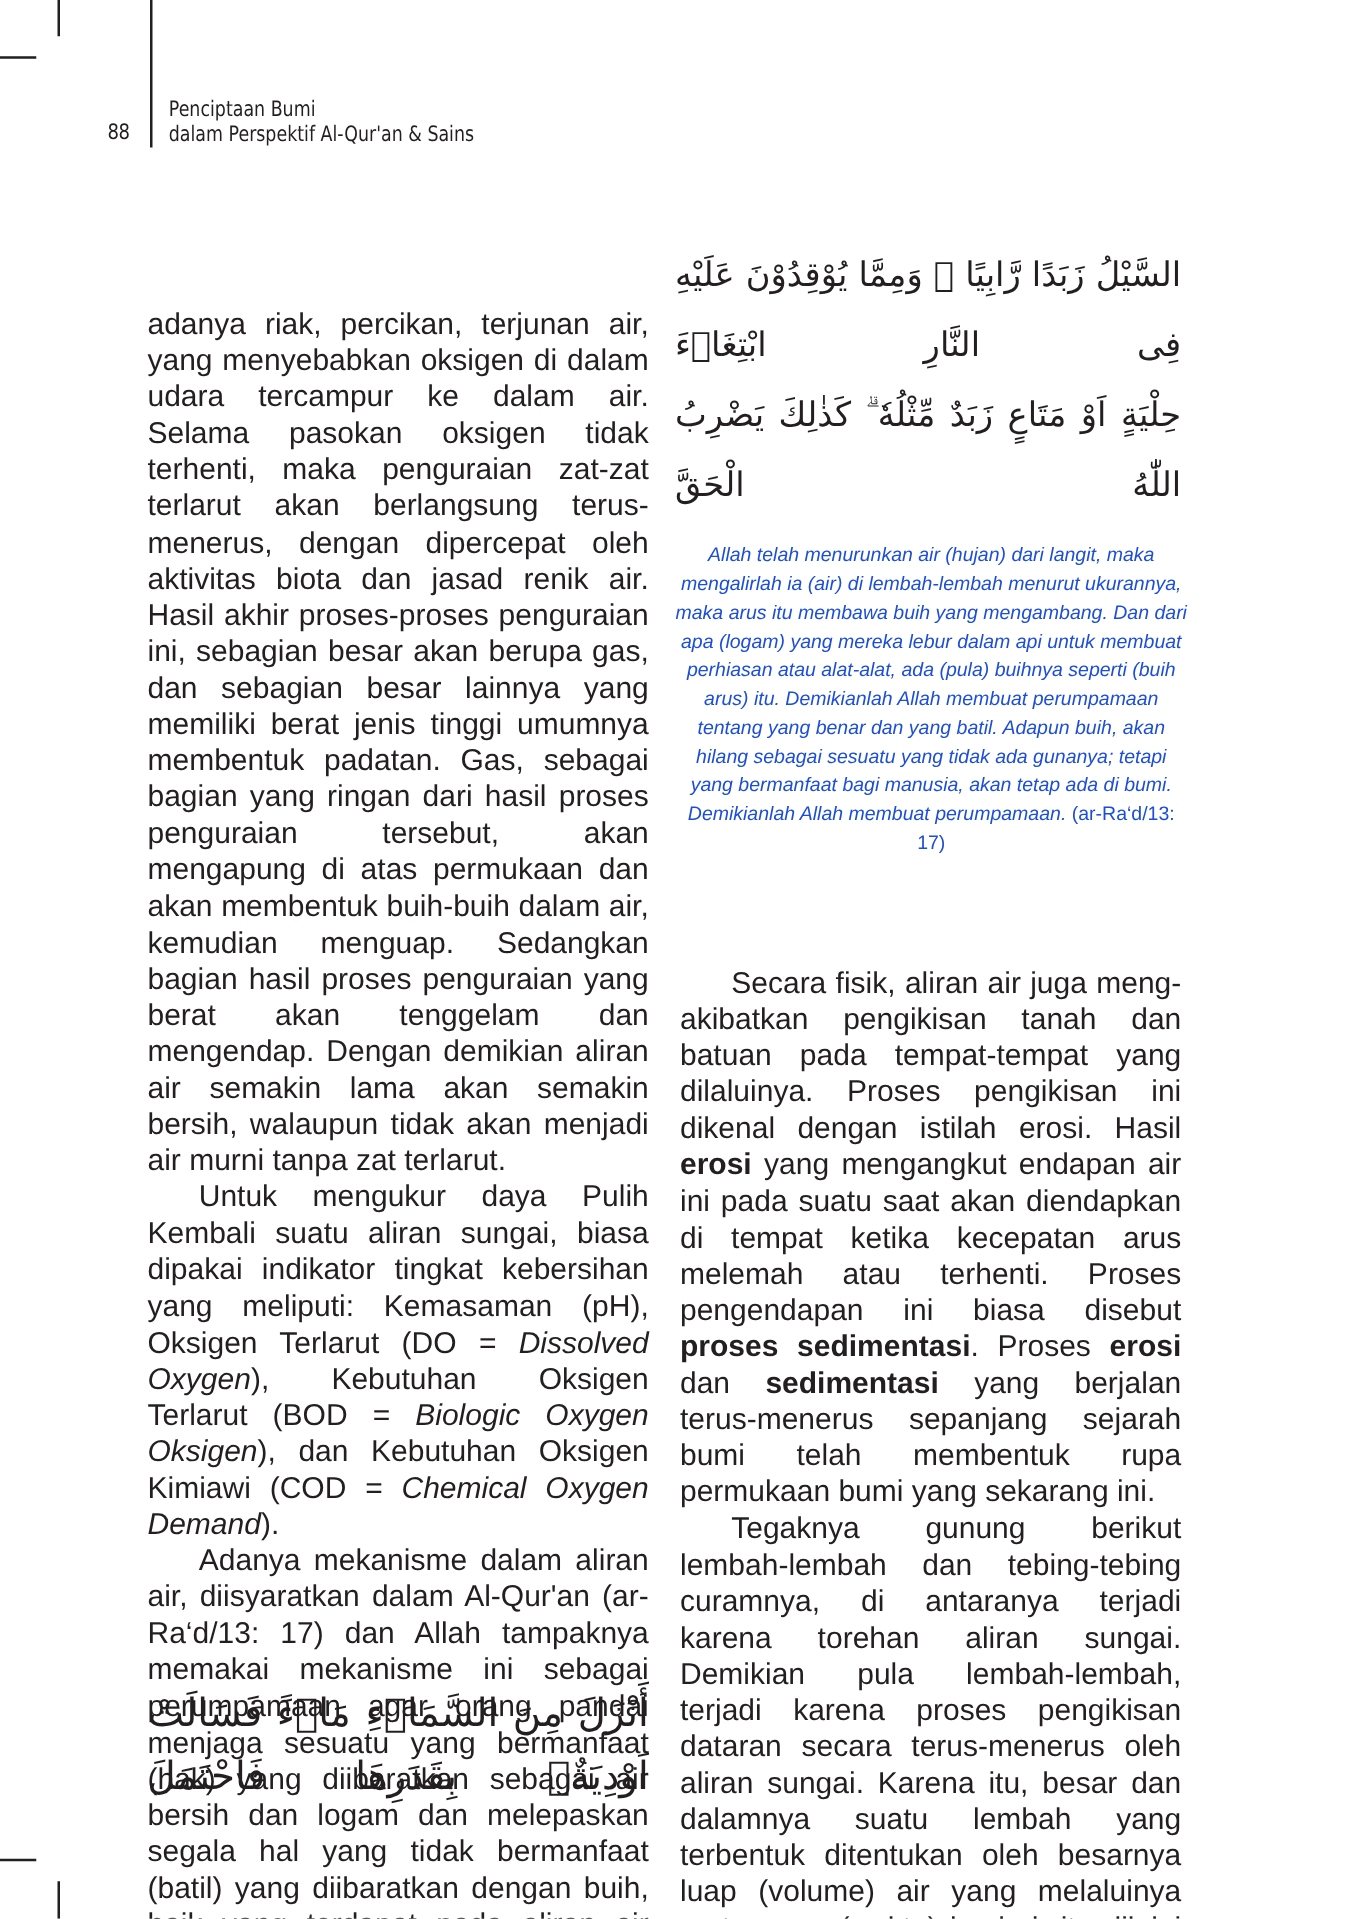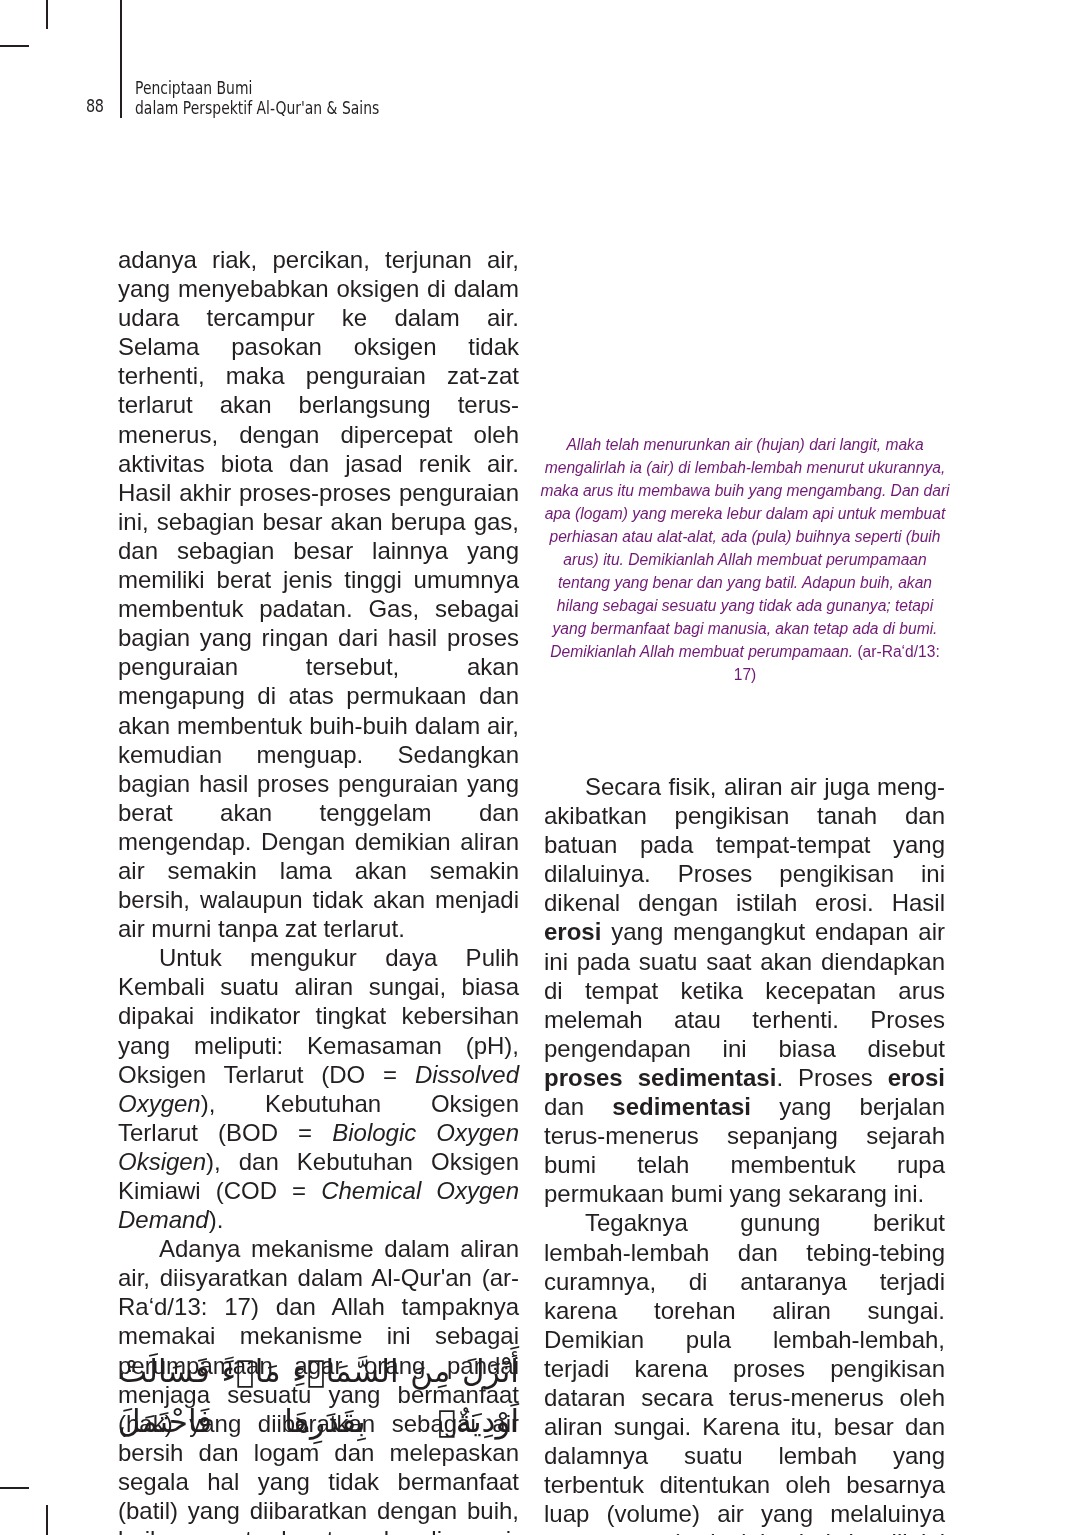--- a/index.html
+++ b/index.html
@@ -10,21 +10,21 @@
   .running-head { position: absolute; left: 135px; top: 78px; font-family: "DejaVu Sans", sans-serif; font-size: 17px; line-height: 20px; transform: scaleX(0.82); transform-origin: left top; white-space: nowrap; }
   .col { position: absolute; font-family: "Liberation Sans", sans-serif; font-size: 24px; line-height: 29.1px; text-align: justify; color: #231f20; margin-top: 44px; }
   .col-left { left: 118px; top: 201px; width: 401px; }
   .col-right { left: 544px; top: 728px; width: 401px; }
   .col p { margin: 0; }
   .col p.indent { text-indent: 41px; }
   .arabic { position: absolute; direction: rtl; font-family: "DejaVu Sans", sans-serif; color: #231f20; text-align: justify; text-align-last: justify; }
   .arabic-right { left: 540px; top: 193px; width: 405px; font-size: 27px; line-height: 56px; }
   .arabic-left { left: 118px; top: 1346px; width: 401px; font-size: 31px; line-height: 50px; }
   .arabic .line { display: block; }
-  .translation { position: absolute; left: 540px; top: 433px; width: 410px; text-align: center; font-family: "Liberation Sans", sans-serif; font-style: italic; font-size: 15.6px; line-height: 23px; color: #701a75; }
+  .translation { position: absolute; left: 540px; top: 433px; width: 410px; text-align: center; font-family: "Liberation Sans", sans-serif; font-style: italic; font-size: 15.6px; line-height: 23px; color: #1d4ed8; }
   .translation .ref { font-style: normal; }
   b { font-weight: bold; }
 </style>
 </head>
 <body>
 
 <div class="crop" style="left:46px; top:0; width:2px; height:29px;"></div>
 <div class="crop" style="left:0; top:45px; width:29px; height:2px;"></div>
 <div class="crop" style="left:0; top:1487px; width:29px; height:2px;"></div>
 <div class="crop" style="left:46px; top:1505px; width:2px; height:30px;"></div>
@@ -40,20 +40,22 @@
   <p>adanya riak, percikan, terjunan air, yang menyebabkan oksigen di dalam udara tercampur ke dalam air. Selama pasokan oksigen tidak terhenti, maka penguraian zat-zat terlarut akan berlangsung terus-menerus, dengan dipercepat oleh aktivitas biota dan jasad renik air. Hasil akhir proses-proses penguraian ini, sebagian besar akan berupa gas, dan sebagian besar lainnya yang memiliki berat jenis tinggi umumnya membentuk padatan. Gas, sebagai bagian yang ringan dari hasil proses penguraian tersebut, akan mengapung di atas permukaan dan akan membentuk buih-buih dalam air, kemudian menguap. Sedangkan bagian hasil proses penguraian yang berat  akan tenggelam dan mengendap. Dengan demikian aliran air semakin lama akan semakin bersih, walaupun tidak akan menjadi air murni tanpa zat terlarut.</p>
   <p class="indent"><span>Untuk mengukur daya Pulih Kembali suatu aliran sungai, biasa dipakai indikator tingkat kebersihan yang meliputi: Kemasaman (pH), Oksigen Terlarut (DO = </span><i>Dissolved Oxygen</i><span>), Kebutuhan Oksigen Terlarut (BOD = </span><i>Biologic Oxygen Oksigen</i><span>), dan Kebutuhan Oksigen Kimiawi (COD = </span><i>Chemical Oxygen Demand</i><span>).</span></p>
   <p class="indent">Adanya mekanisme dalam aliran air, diisyaratkan dalam Al-Qur'an (ar-Ra‘d/13: 17) dan Allah tampaknya memakai mekanisme ini sebagai perumpamaan agar orang pandai menjaga sesuatu yang bermanfaat (hak) yang diibaratkan sebagai air bersih dan logam dan melepaskan segala hal yang tidak bermanfaat (batil) yang diibaratkan dengan buih, baik yang terdapat pada aliran air maupun pada logam yang dilebur.</p>
 </div>
 
 <div class="arabic arabic-left">
   <span class="line">أَنْزَلَ مِنَ السَّمَاۤءِ مَاۤءً فَسَالَتْ اَوْدِيَةٌۢ بِقَدَرِهَا فَاحْتَمَلَ</span>
 </div>
 
 <div class="arabic arabic-right">
+  <span class="line">السَّيْلُ زَبَدًا رَّابِيًا ۗ وَمِمَّا يُوْقِدُوْنَ عَلَيْهِ فِى النَّارِ ابْتِغَاۤءَ</span>
+  <span class="line">حِلْيَةٍ اَوْ مَتَاعٍ زَبَدٌ مِّثْلُهٗ ۗ كَذٰلِكَ يَضْرِبُ اللّٰهُ الْحَقَّ</span>
 </div>
 
 <div class="translation">
   <span>Allah telah menurunkan air (hujan) dari langit, maka mengalirlah ia (air) di lembah-lembah menurut ukurannya, maka arus itu membawa buih yang mengambang. Dan dari apa (logam) yang mereka lebur dalam api untuk membuat perhiasan atau alat-alat, ada (pula) buihnya seperti (buih arus) itu. Demikianlah Allah membuat perumpamaan tentang yang benar dan yang batil. Adapun buih, akan hilang sebagai sesuatu yang tidak ada gunanya; tetapi yang bermanfaat bagi manusia, akan tetap ada di bumi. Demikianlah Allah membuat perumpamaan.</span>
   <span class="ref">(ar-Ra‘d/13: 17)</span>
 </div>
 
 <div class="col col-right">
   <p class="indent"><span>Secara fisik, aliran air juga meng-akibatkan pengikisan tanah dan batuan pada tempat-tempat yang dilaluinya. Proses pengikisan ini dikenal dengan istilah erosi. Hasil </span><b>erosi</b><span> yang mengangkut endapan air ini pada suatu saat akan diendapkan di tempat ketika kecepatan arus melemah atau terhenti. Proses pengendapan ini biasa disebut </span><b>proses sedimentasi</b><span>. Proses </span><b>erosi</b><span> dan </span><b>sedimentasi</b><span> yang berjalan terus-menerus sepanjang sejarah bumi telah membentuk rupa permukaan bumi yang sekarang ini.</span></p>
   <p class="indent">Tegaknya gunung berikut lembah-lembah dan tebing-tebing curamnya, di antaranya terjadi  karena torehan aliran sungai. Demikian pula lembah-lembah, terjadi karena proses pengikisan dataran secara terus-menerus oleh aliran sungai. Karena itu, besar dan dalamnya suatu lembah yang terbentuk ditentukan oleh besarnya luap (volume) air yang melaluinya serta umur (waktu) lembah itu dilalui sungai.</p>

